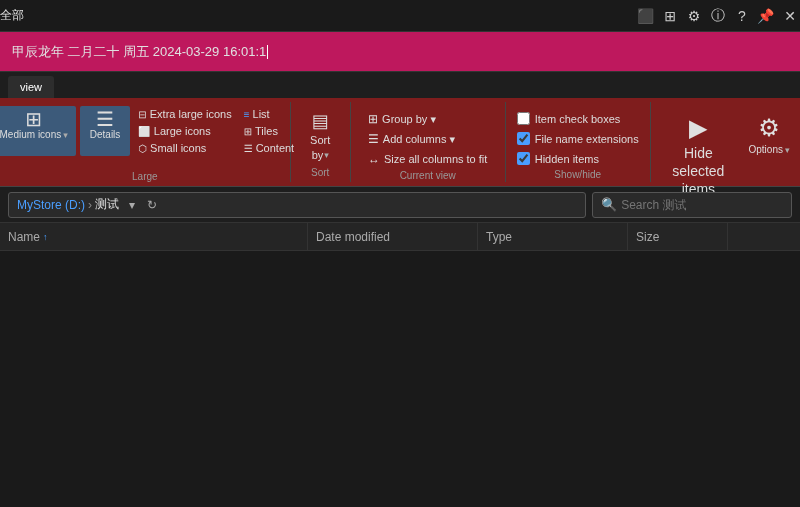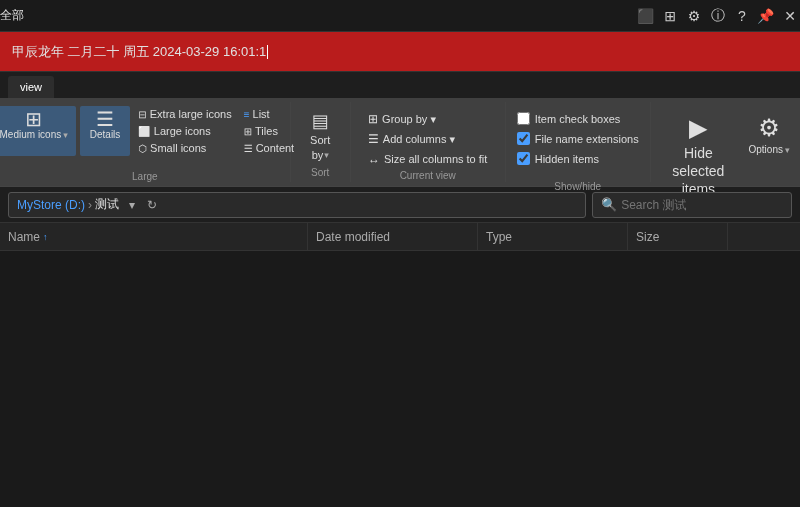--- a/index.html
+++ b/index.html
@@ -44,21 +44,21 @@
       align-items: center;
       justify-content: center;
       cursor: pointer;
       color: #ccc;
       font-size: 14px;
       border-radius: 2px;
     }
 
     
     .clock-bar {
-      background: #b91c1c;
+      background: #be185d;
       height: 40px;
       display: flex;
       align-items: center;
       padding: 0 12px;
       border-bottom: 1px solid #333;
     }
     .clock-text {
       font-size: 13px;
       color: #e0e0e0;
     }
@@ -66,21 +66,21 @@
       display: inline-block;
       width: 1px;
       height: 14px;
       background: #fff;
       vertical-align: middle;
       margin-left: 1px;
     }
 
     
     .ribbon {
-      background: #404040;
+      background: #7f1d1d;
       border-bottom: 1px solid #444;
     }
     .ribbon-tab-bar {
       background: #1e1e1e;
       height: 26px;
       display: flex;
       align-items: flex-end;
       padding: 0 8px;
     }
     .ribbon-tab {
@@ -185,21 +185,20 @@
       cursor: pointer;
       border-radius: 2px;
       color: #ddd;
       white-space: nowrap;
     }
 
     
     .show-hide-group {
       min-width: 140px;
       padding: 4px 8px;
-      gap: 12px;
     }
     .checkbox-item {
       display: flex;
       align-items: center;
       gap: 5px;
       padding: 2px 2px;
       font-size: 11px;
       cursor: pointer;
       color: #ddd;
     }

